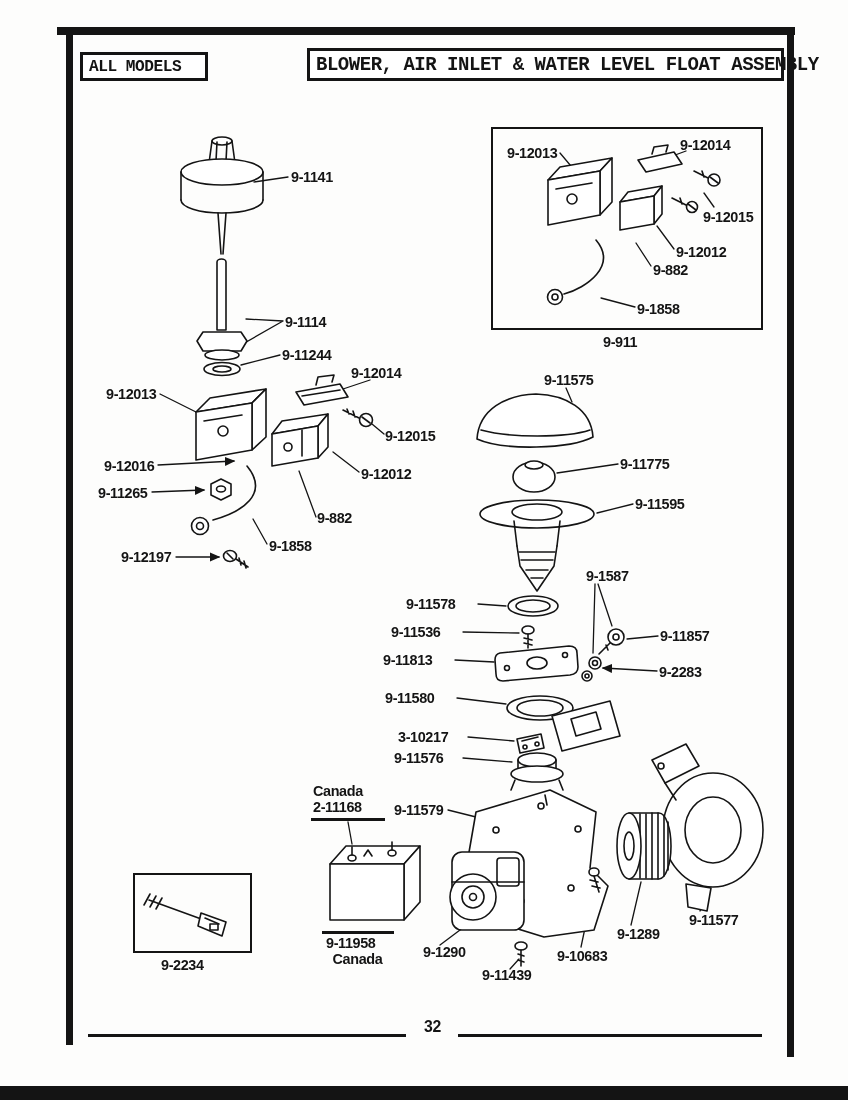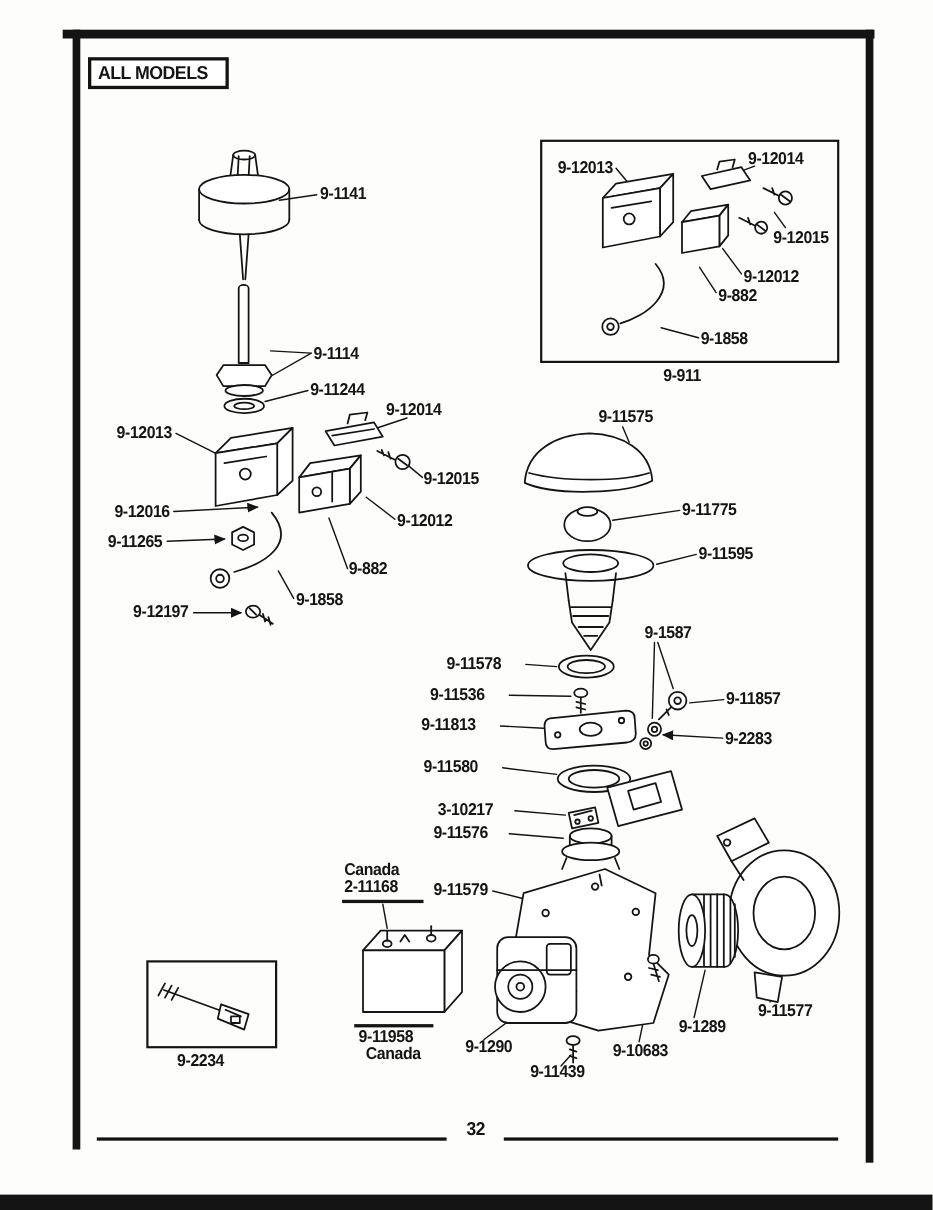--- a/index.html
+++ b/index.html
@@ -1,38 +1,41 @@
 <!DOCTYPE html>
 <html><head>
 <meta charset="utf-8">
 <style>
   * { margin:0; padding:0; box-sizing:border-box; }
   html,body { background:#ffffff; }
   body { font-family:"Liberation Sans", sans-serif; }
   .page { position:relative; width:848px; height:1100px; background:#fdfdfc; margin:0 auto; overflow:hidden; }
   .bar { position:absolute; background:#141414; }
   .rule { position:absolute; background:#141414; height:2.5px; }
-  .hdr-box { position:absolute; border:3px solid #141414; background:#fff; display:flex; align-items:center; justify-content:flex-start; padding:0 6px; }
+  .hdr-box { position:absolute; border:3px solid #141414; background:#fff; display:flex; align-items:center; justify-content:flex-start; padding:0 6px;font-family:Liberation Mono, monospace; }
   .hdr-text { font-weight:bold; color:#141414; white-space:nowrap; letter-spacing:-0.5px; transform:scaleX(0.95); transform-origin:left center; }
   .inset-box { position:absolute; border:2.5px solid #141414; background:transparent; }
   .art { position:absolute; left:0; top:0; }
   .part-label { position:absolute; font-weight:bold; font-size:15.5px; line-height:16px; letter-spacing:-0.4px; color:#141414; white-space:nowrap; transform:scaleX(0.93); transform-origin:left top; }
 </style>
 </head>
 <body>
 
 <div class="page">
 
   <div class="bar" style="left:57px;top:27px;width:738px;height:8px"></div>
   <div class="bar" style="left:66px;top:27px;width:7px;height:1018px"></div>
   <div class="bar" style="left:787px;top:27px;width:7px;height:1030px"></div>
   <div class="bar" style="left:0px;top:1086px;width:848px;height:14px"></div>
 
   <div class="hdr-box" style="left:80px;top:52px;width:128px;height:29px">
     <span class="hdr-text" style="font-size:17px">ALL MODELS</span>
+  </div>
+  <div class="hdr-box" style="left:307px;top:48px;width:477px;height:33px">
+    <span class="hdr-text" style="font-size:20px">BLOWER, AIR INLET &amp; WATER LEVEL FLOAT ASSEMBLY</span>
   </div>
 
   <div class="inset-box" style="left:491px;top:127px;width:272px;height:203px"></div>
   <div class="inset-box" style="left:133px;top:873px;width:119px;height:80px"></div>
 
   <svg class="art" width="848" height="1100" viewBox="0 0 848 1100">
     <defs>
       <marker id="ah" markerWidth="9" markerHeight="8" refX="7" refY="3.5" orient="auto">
           <path d="M0,0 L8,3.5 L0,7 Z" fill="#141414"></path>
         </marker>

